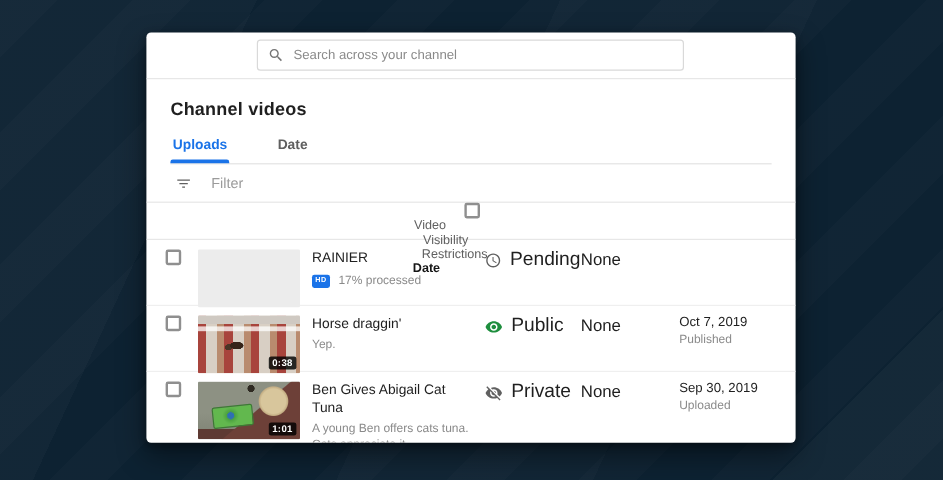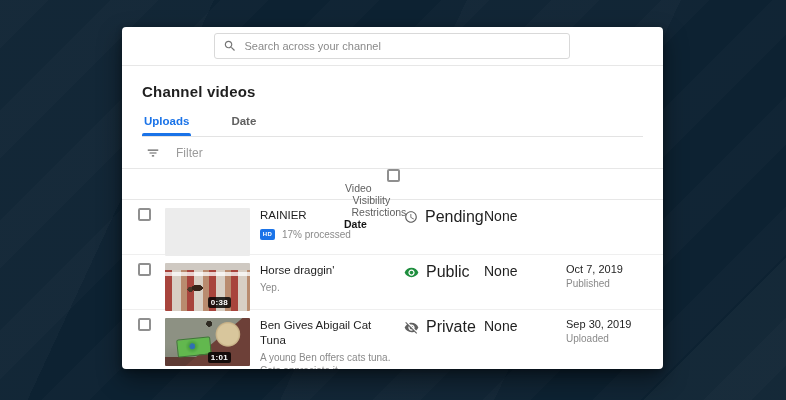--- a/index.html
+++ b/index.html
@@ -44,21 +44,21 @@
   .filter-row input::placeholder { color:#9b9b9b; }
   
   .thead { display:flex; align-items:center; height:31px; border-bottom:1px solid #e7e7e7; font-size:10.5px; color:#606060;flex-direction:column; }
   .trow  { display:flex; align-items:flex-start; height:55px; border-bottom:1px solid #efefef; padding-top:8px; }
   .trow:last-child { border-bottom:none; }
   .c-check { width:43px; display:flex; justify-content:flex-end; padding-right:14px; }
   .thead .c-check { align-items:center; }
   .checkbox { width:13px; height:13px; border:2px solid #8f8f8f; border-radius:2px; background:#fff; cursor:pointer; }
   .c-thumb { width:95px; }
   .thumb { width:85px; height:48px; position:relative; border-radius:1px; overflow:hidden; background:#ececec; }
-  .duration { position:absolute; right:19px; bottom:3px; background:rgba(0,0,0,0.82); color:#fff; font-size:8px; font-weight:bold; padding:1px 3px; border-radius:2px; letter-spacing:0.3px; }
+  .duration { position:absolute; right:3px; bottom:3px; background:rgba(0,0,0,0.82); color:#fff; font-size:8px; font-weight:bold; padding:1px 3px; border-radius:2px; letter-spacing:0.3px; }
   .c-title { width:144px; padding-right:10px; }
   .v-title { font-size:11.5px; color:#1f1f1f; line-height:1.3; }
   .v-desc  { font-size:10px; color:#8a8a8a; margin-top:3px; line-height:1.35; }
   .proc-line { display:flex; align-items:flex-end; gap:7px; margin-top:6px; }
   .hd-badge { background:#1a73e8; color:#fff; font-size:6px; font-weight:bold; width:15px; height:11px; border-radius:2px; display:flex; align-items:center; justify-content:center; letter-spacing:0.5px; }
   .proc-text { font-size:10px; color:#8a8a8a; }
   .c-vis { width:80px; display:flex; align-items:center; gap:7px; font-size:16px; color:#1f1f1f; }
   .thead .c-vis, .thead .c-restr, .thead .c-date { font-size:10.5px; color:#606060; }
   .c-restr { width:82px; font-size:14px; color:#1f1f1f; }
   .c-date { width:97px; font-size:11px; color:#1f1f1f; }

